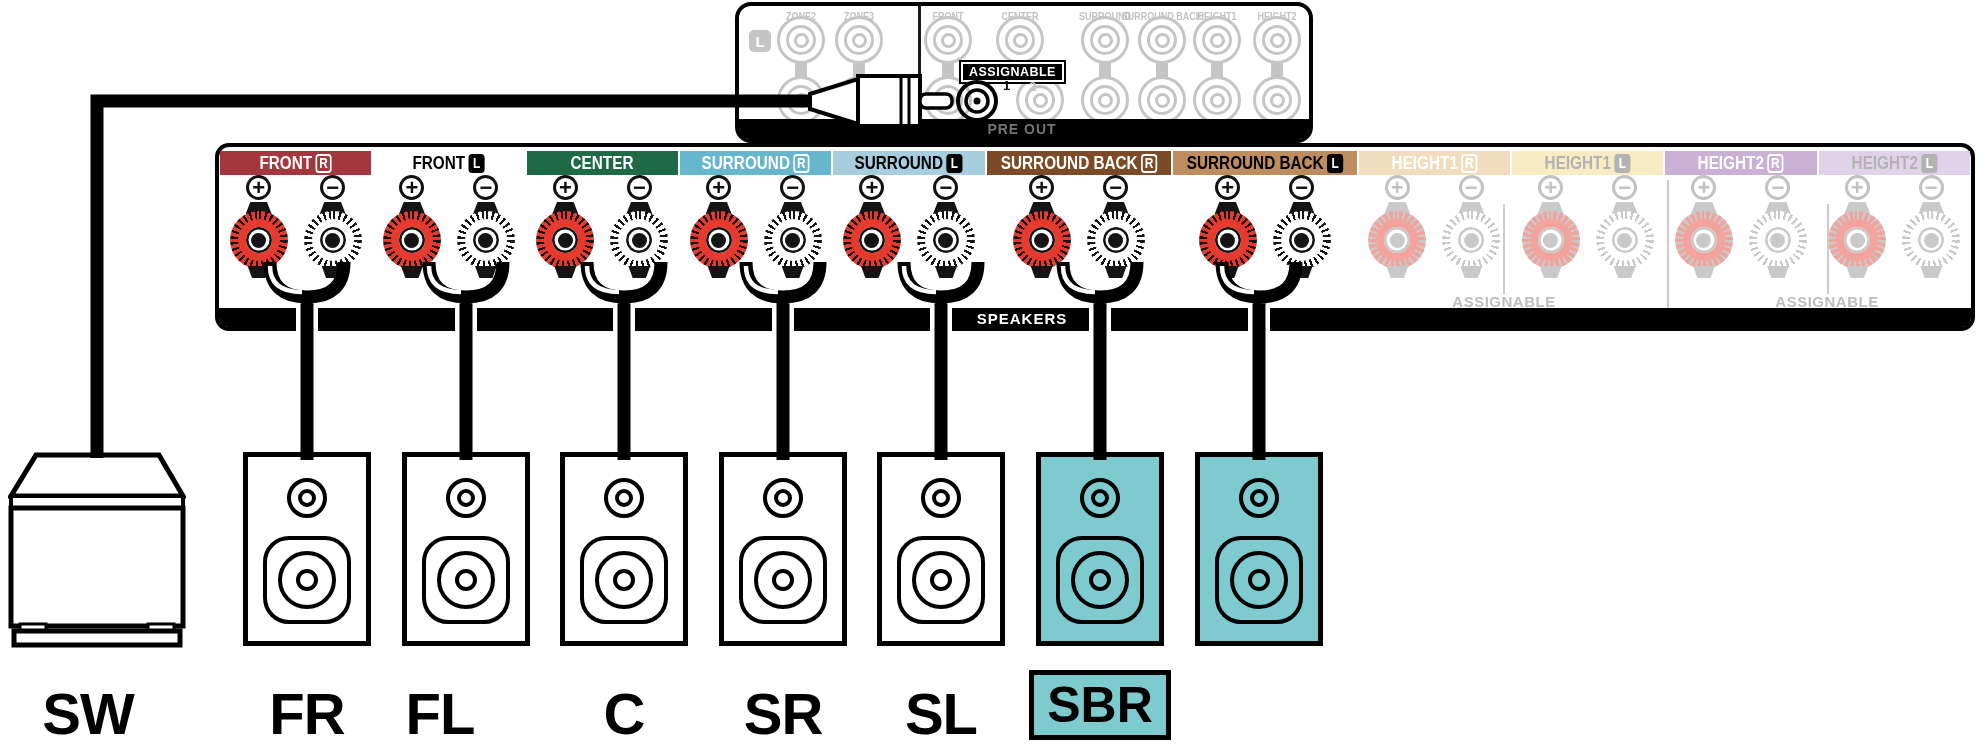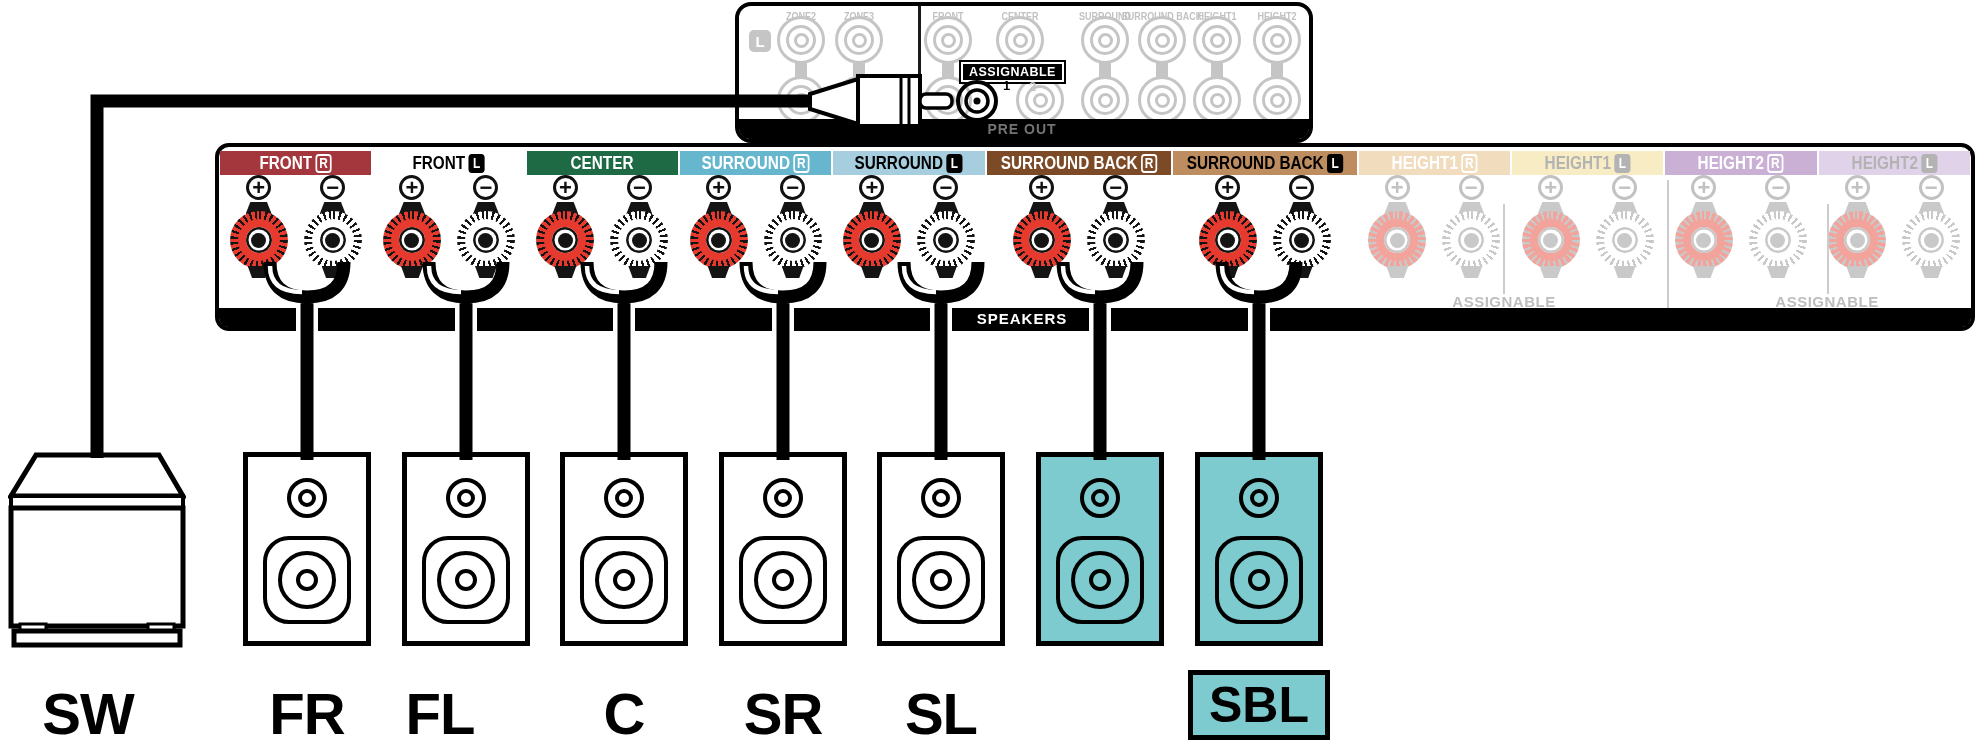--- a/index.html
+++ b/index.html
@@ -450,21 +450,21 @@
       <div class="tw"></div>
       <div class="wf"></div>
     </div>
 
   <span class="slabel" style="left:88px">SW</span>
   <span class="slabel" style="left:307px">FR</span>
   <span class="slabel" style="left:440px">FL</span>
   <span class="slabel" style="left:624px">C</span>
   <span class="slabel" style="left:783px">SR</span>
   <span class="slabel" style="left:941px">SL</span>
-  <div class="slabel-box" style="left:1188px">SBL</div>
+  <div class="slabel-box" style="left:1029px">SBR</div>
 
   <svg class="overlay" width="1987" height="751" viewBox="0 0 1987 751">
 
     <g stroke="#ffffff" stroke-width="22" fill="none">
       <path d="M307 296 V448"></path>
         <path d="M466 296 V448"></path>
         <path d="M624 296 V448"></path>
       <path d="M783 296 V448"></path>
         <path d="M941 296 V448"></path>
         <path d="M1100 296 V448"></path>

